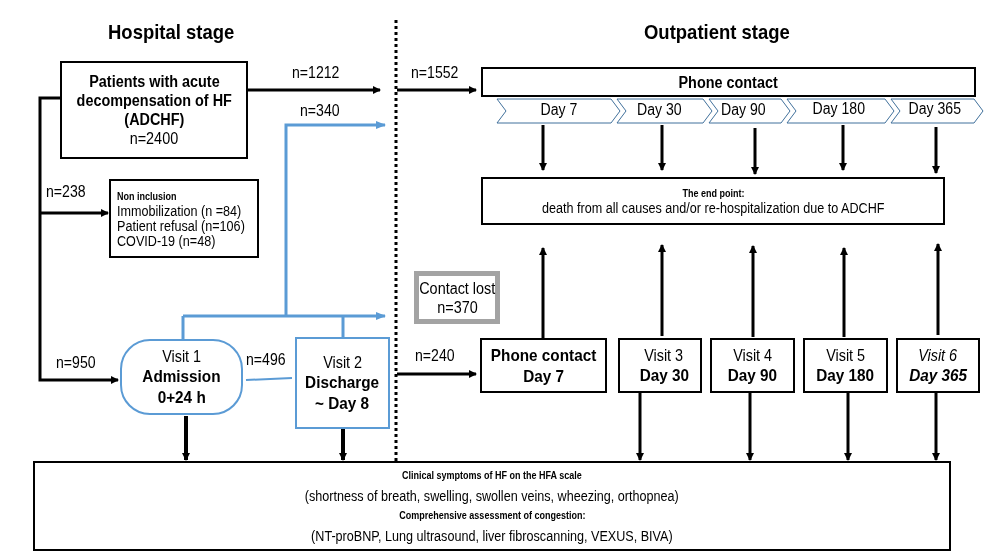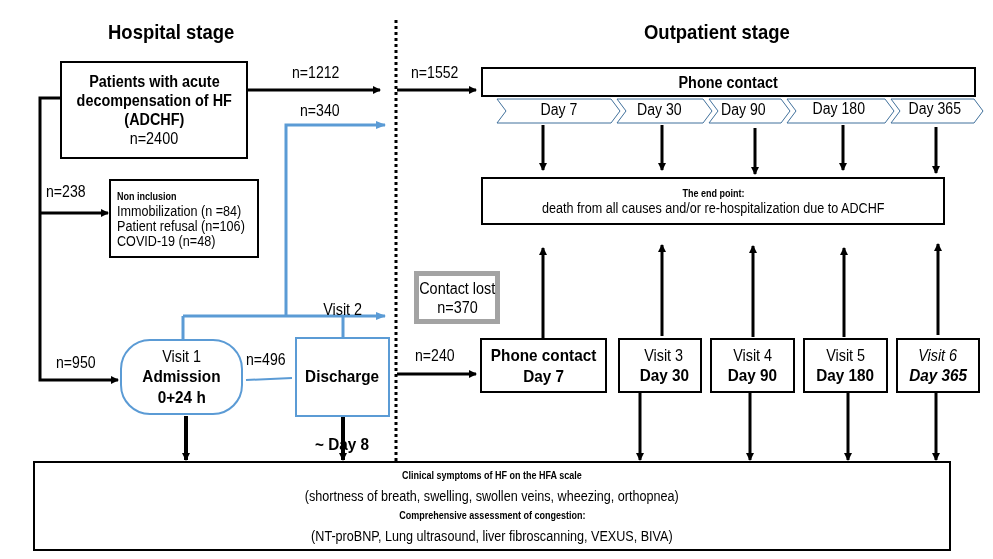--- a/index.html
+++ b/index.html
@@ -105,21 +105,21 @@
 <div class="abs lbl" style="left:46px; top:183px;">n=238</div>
 <div class="abs lbl" style="left:56px; top:354px;">n=950</div>
 <div class="abs lbl" style="left:246px; top:351px;">n=496</div>
 <div class="abs lbl" style="left:415px; top:347px;">n=240</div>
 
 <div class="box bl" style="left:120px; top:339px; width:123px; height:76px;border-radius:30px;">
   <span class="t16"><span class="sx">Visit 1</span></span>
   <span class="t17b"><span class="sx">Admission</span></span>
   <span class="t17b"><span class="sx">0+24 h</span></span>
 </div>
-<div class="box bl" style="left:295px; top:337px; width:95px; height:80px;gap:47px;">
+<div class="box bl" style="left:295px; top:337px; width:95px; height:92px;">
   <span class="t16"><span class="sx">Visit 2</span></span>
   <span class="t17b"><span class="sx">Discharge</span></span>
   <span class="t17b"><span class="sx">~ Day 8</span></span>
 </div>
 
 <div class="box bk" style="left:481px; top:67px; width:495px; height:30px;">
   <span class="t16b"><span class="sx">Phone contact</span></span>
 </div>
 
 <div class="chev-label" style="left:538px; top:101px;">Day 7</div>

